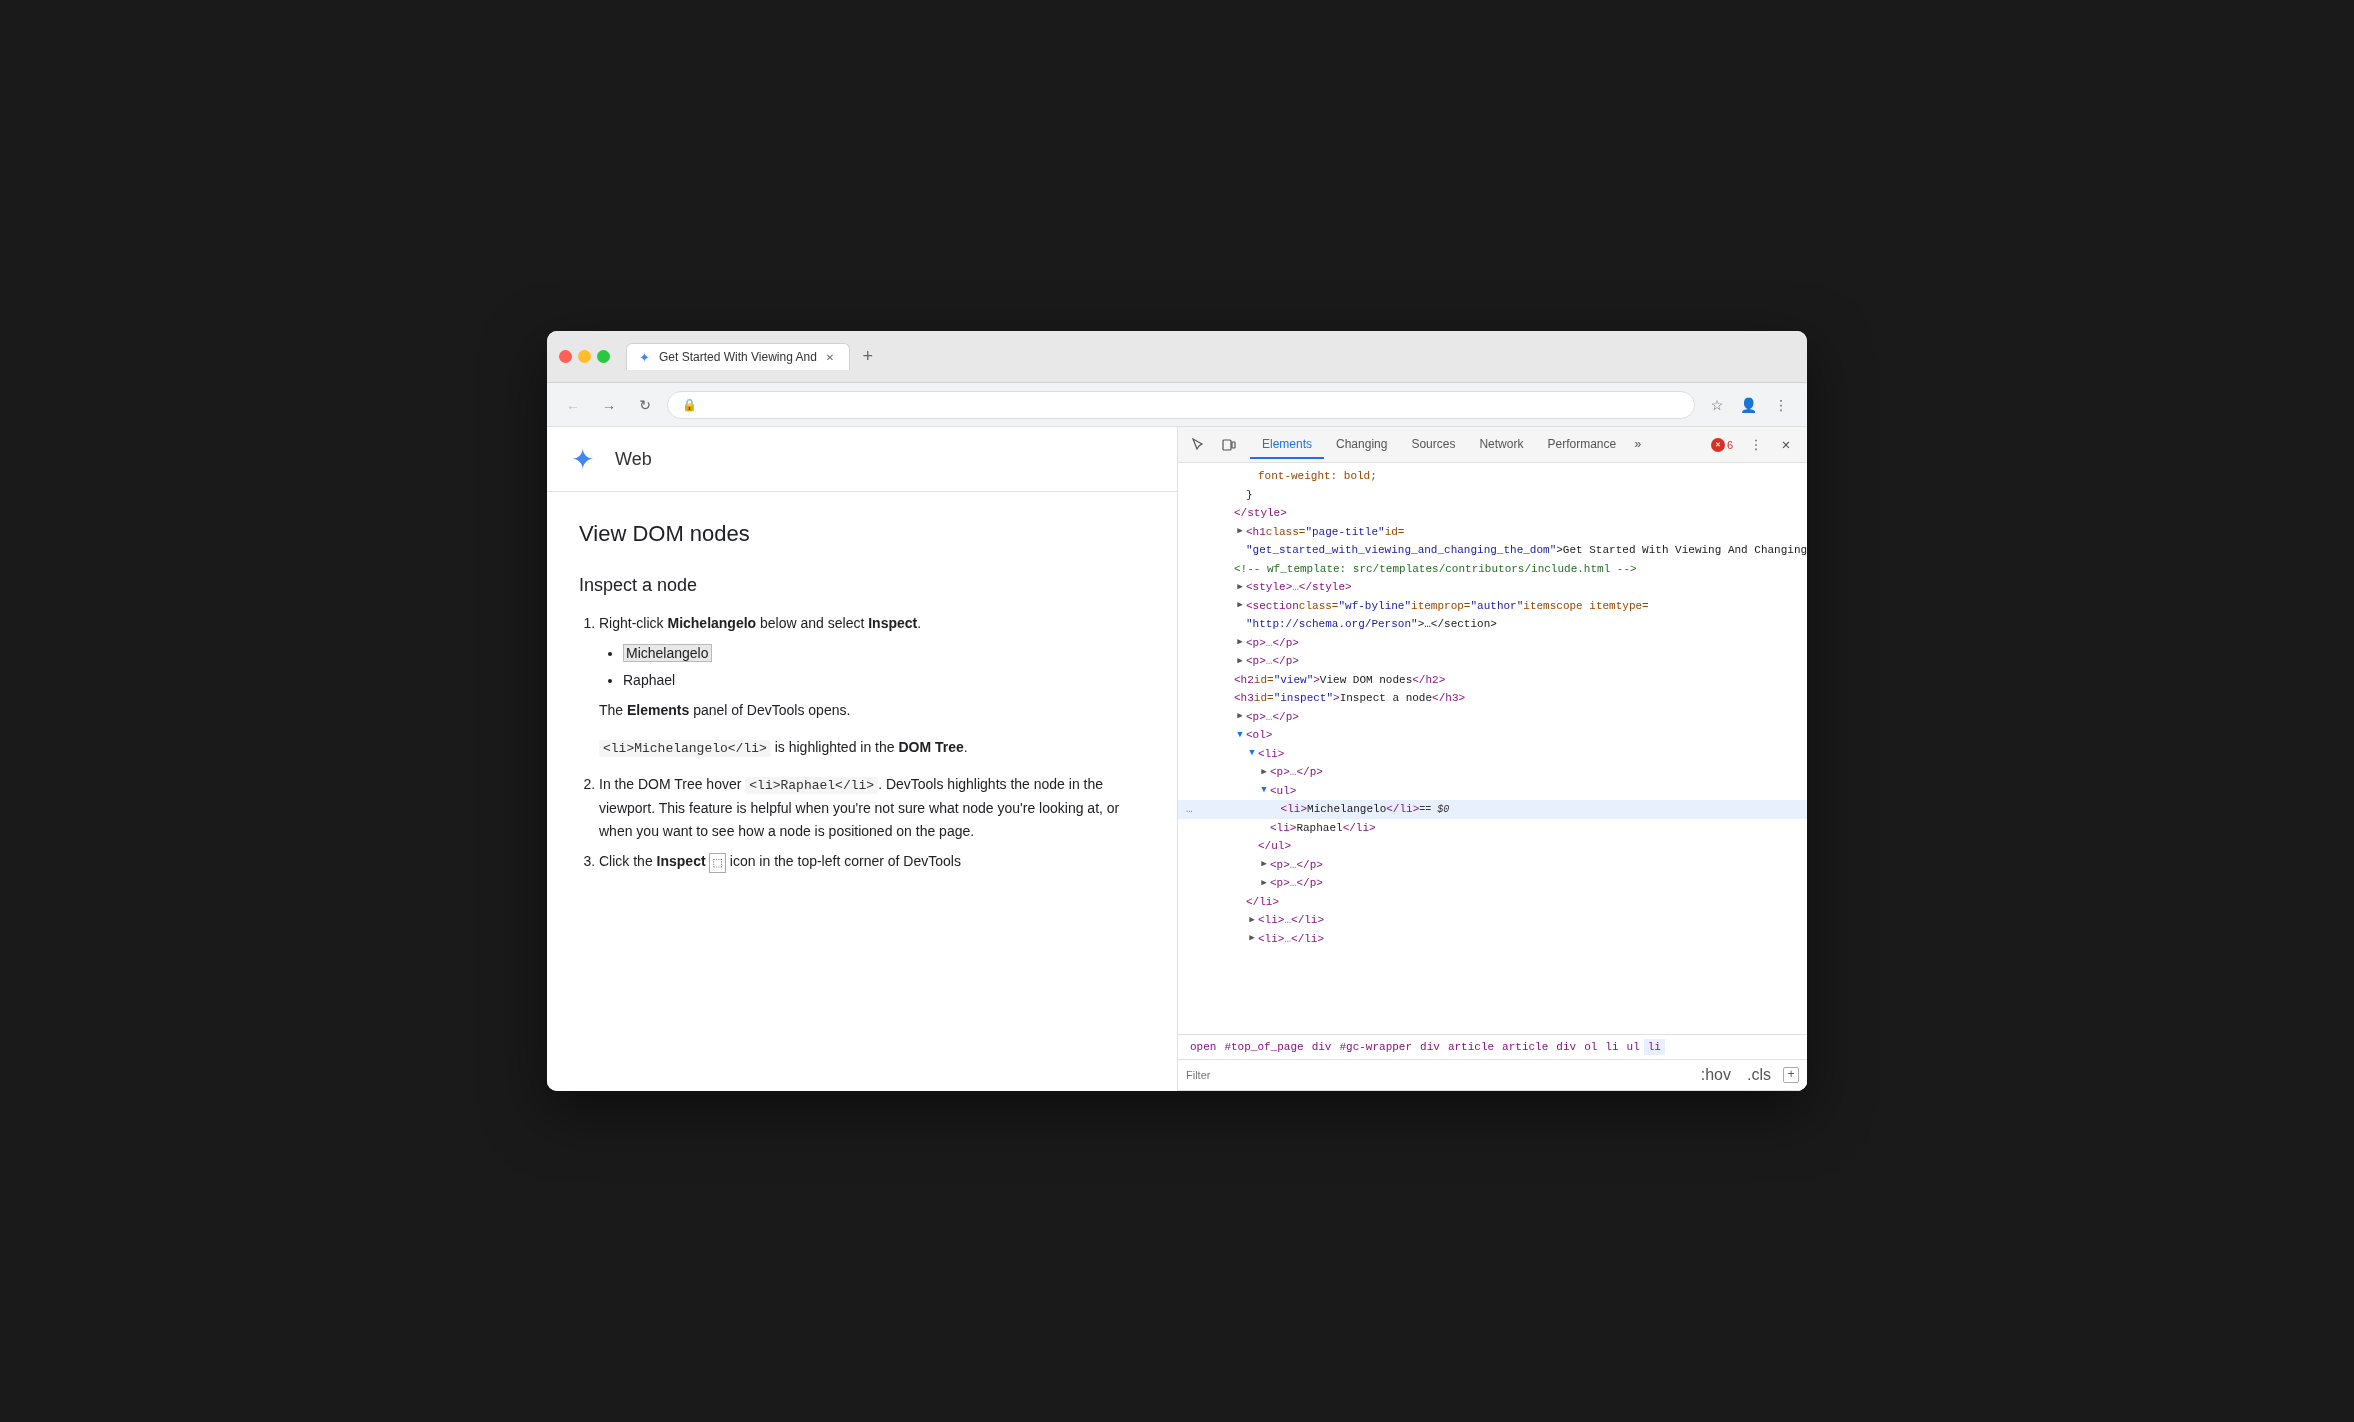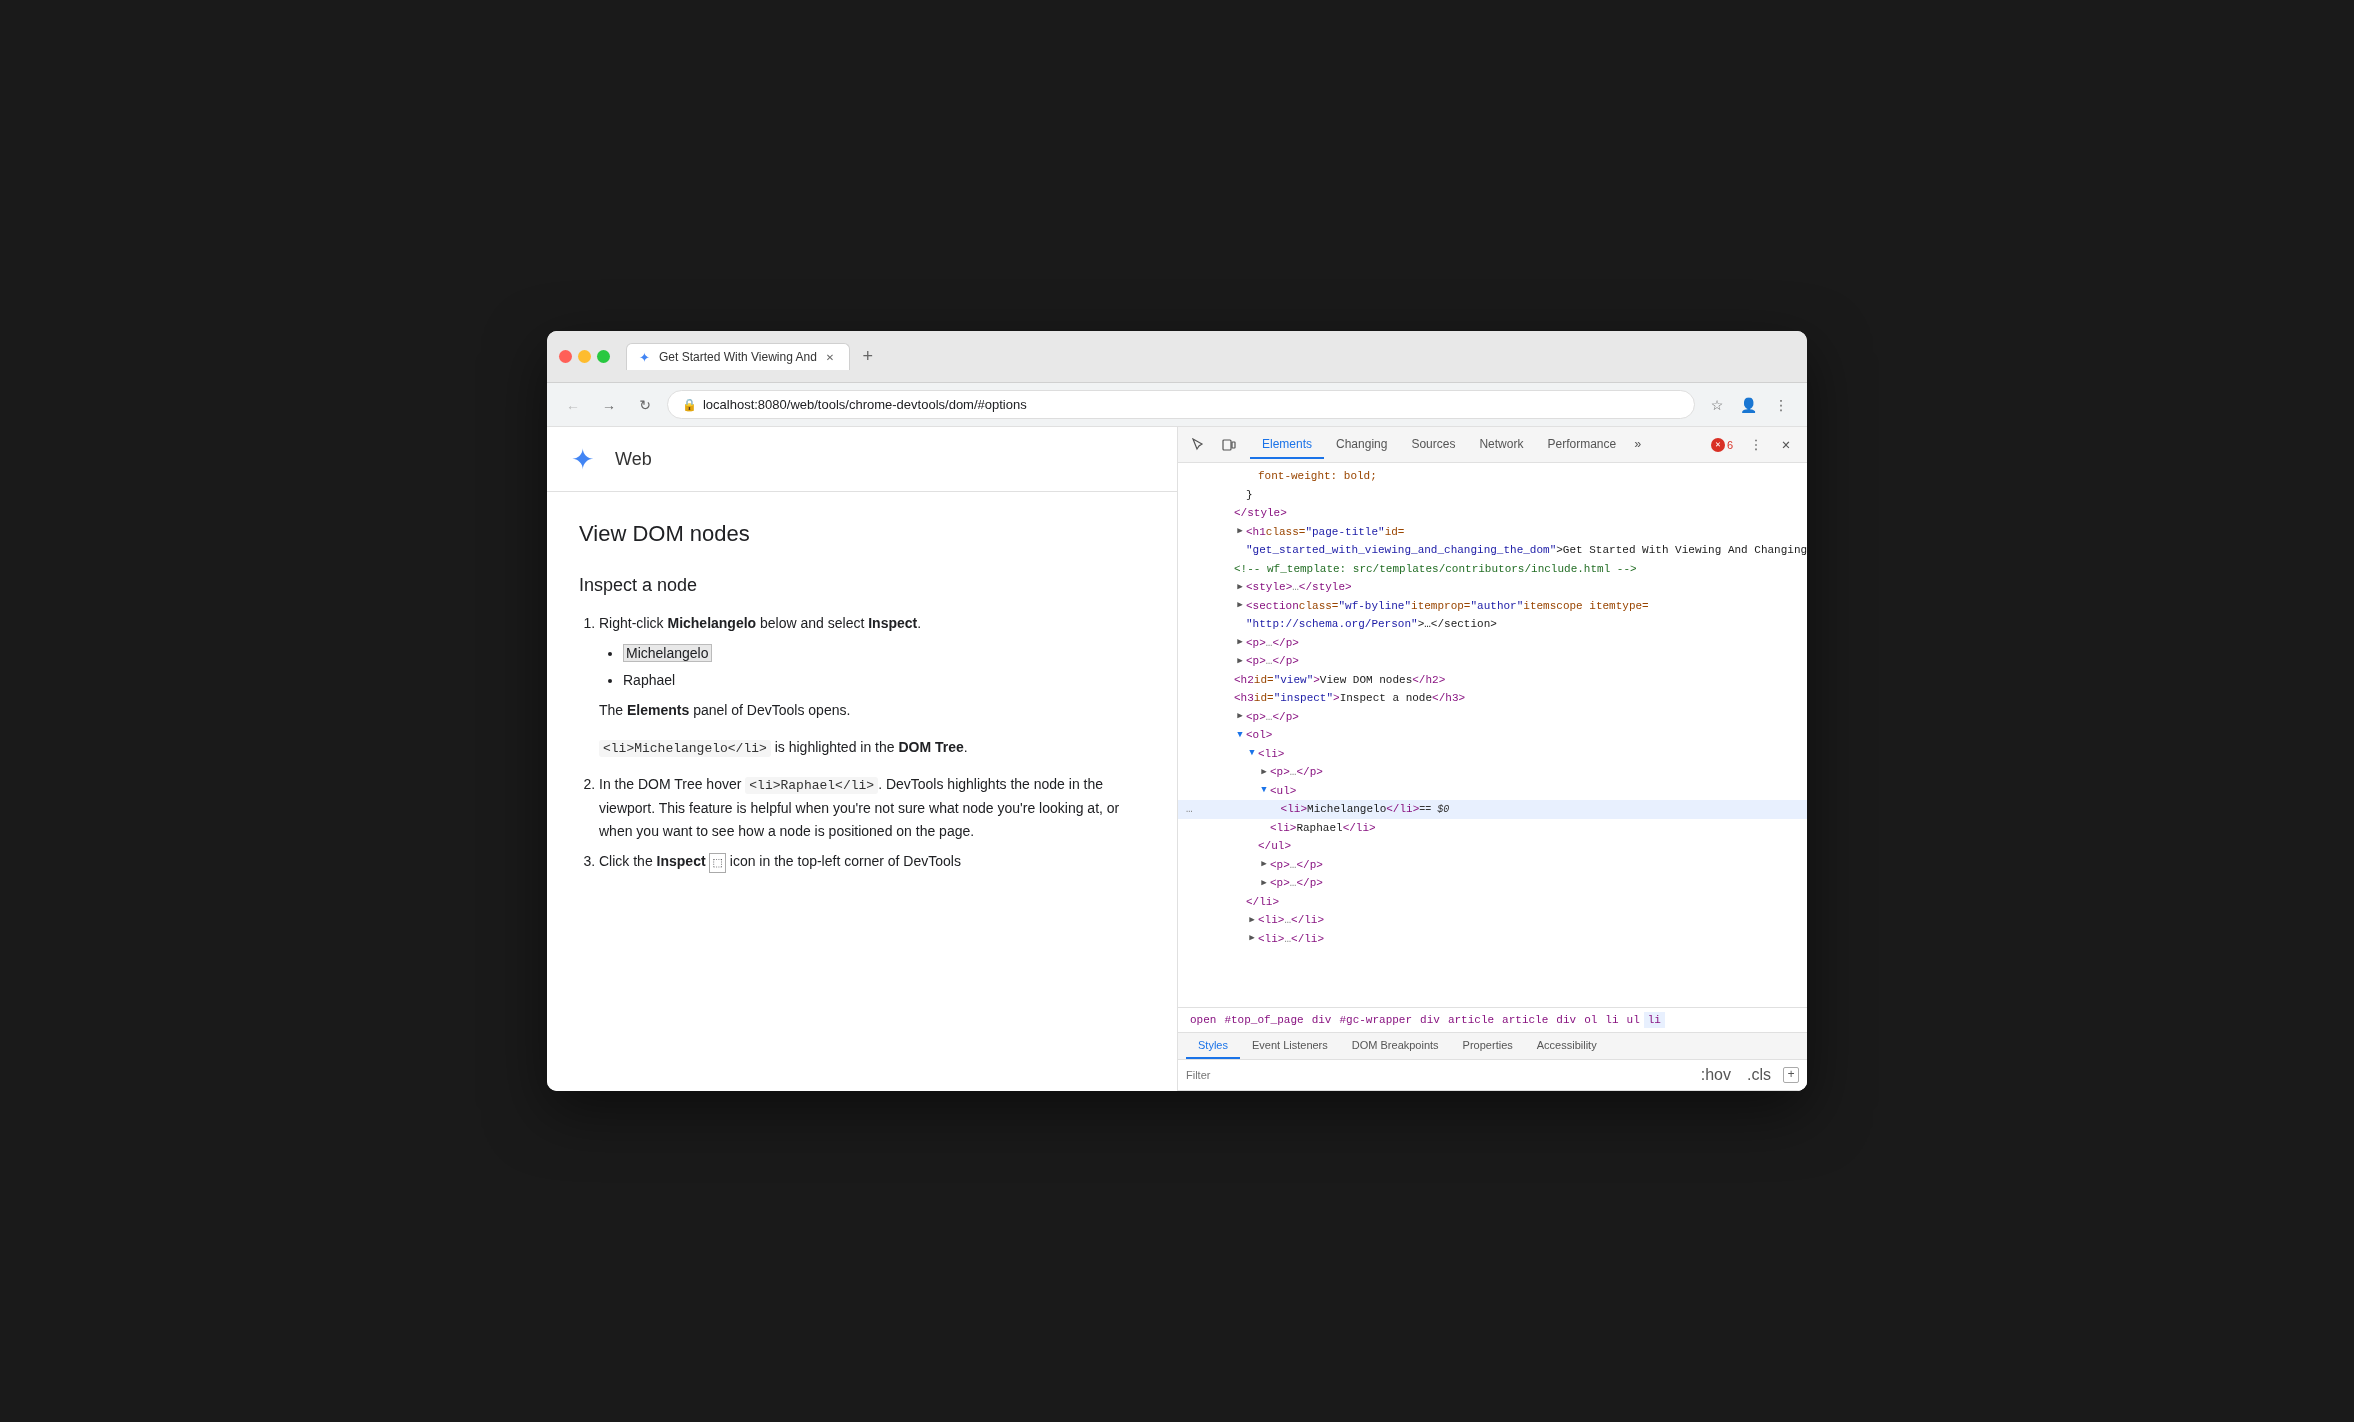--- a/index.html
+++ b/index.html
@@ -459,21 +459,20 @@
       <div class="new-tab-btn">+</div>
     </div>
   </div>
 
   <div class="address-bar">
     <div class="nav-btn disabled">←</div>
     <div class="nav-btn">→</div>
     <div class="nav-btn">↻</div>
     <div class="url-bar">
       <span class="url-icon">🔒</span>
-      <span class="url-text">localhost:8080/web/tools/chrome-devtools/dom/#options</span>
     </div>
     <div class="toolbar-icons">
       <div class="toolbar-icon">☆</div>
       <div class="toolbar-icon">👤</div>
       <div class="toolbar-icon">⋮</div>
     </div>
   </div>
 
   <div class="main-area">
 
@@ -793,27 +792,20 @@
         <span class="breadcrumb-item">div</span>
         <span class="breadcrumb-item">article</span>
         <span class="breadcrumb-item">article</span>
         <span class="breadcrumb-item">div</span>
         <span class="breadcrumb-item">ol</span>
         <span class="breadcrumb-item">li</span>
         <span class="breadcrumb-item">ul</span>
         <span class="breadcrumb-item selected">li</span>
       </div>
 
-      <div class="bottom-panel-tabs">
-        <div class="bottom-tab active">Styles</div>
-        <div class="bottom-tab">Event Listeners</div>
-        <div class="bottom-tab">DOM Breakpoints</div>
-        <div class="bottom-tab">Properties</div>
-        <div class="bottom-tab">Accessibility</div>
-      </div>
 
       <div class="filter-bar">
         <input class="filter-input" type="text" placeholder="Filter" style="">
         <span class="filter-btn">:hov</span>
         <span class="filter-btn">.cls</span>
         <div class="filter-add">+</div>
       </div>
     </div>
   </div>
 </div>

